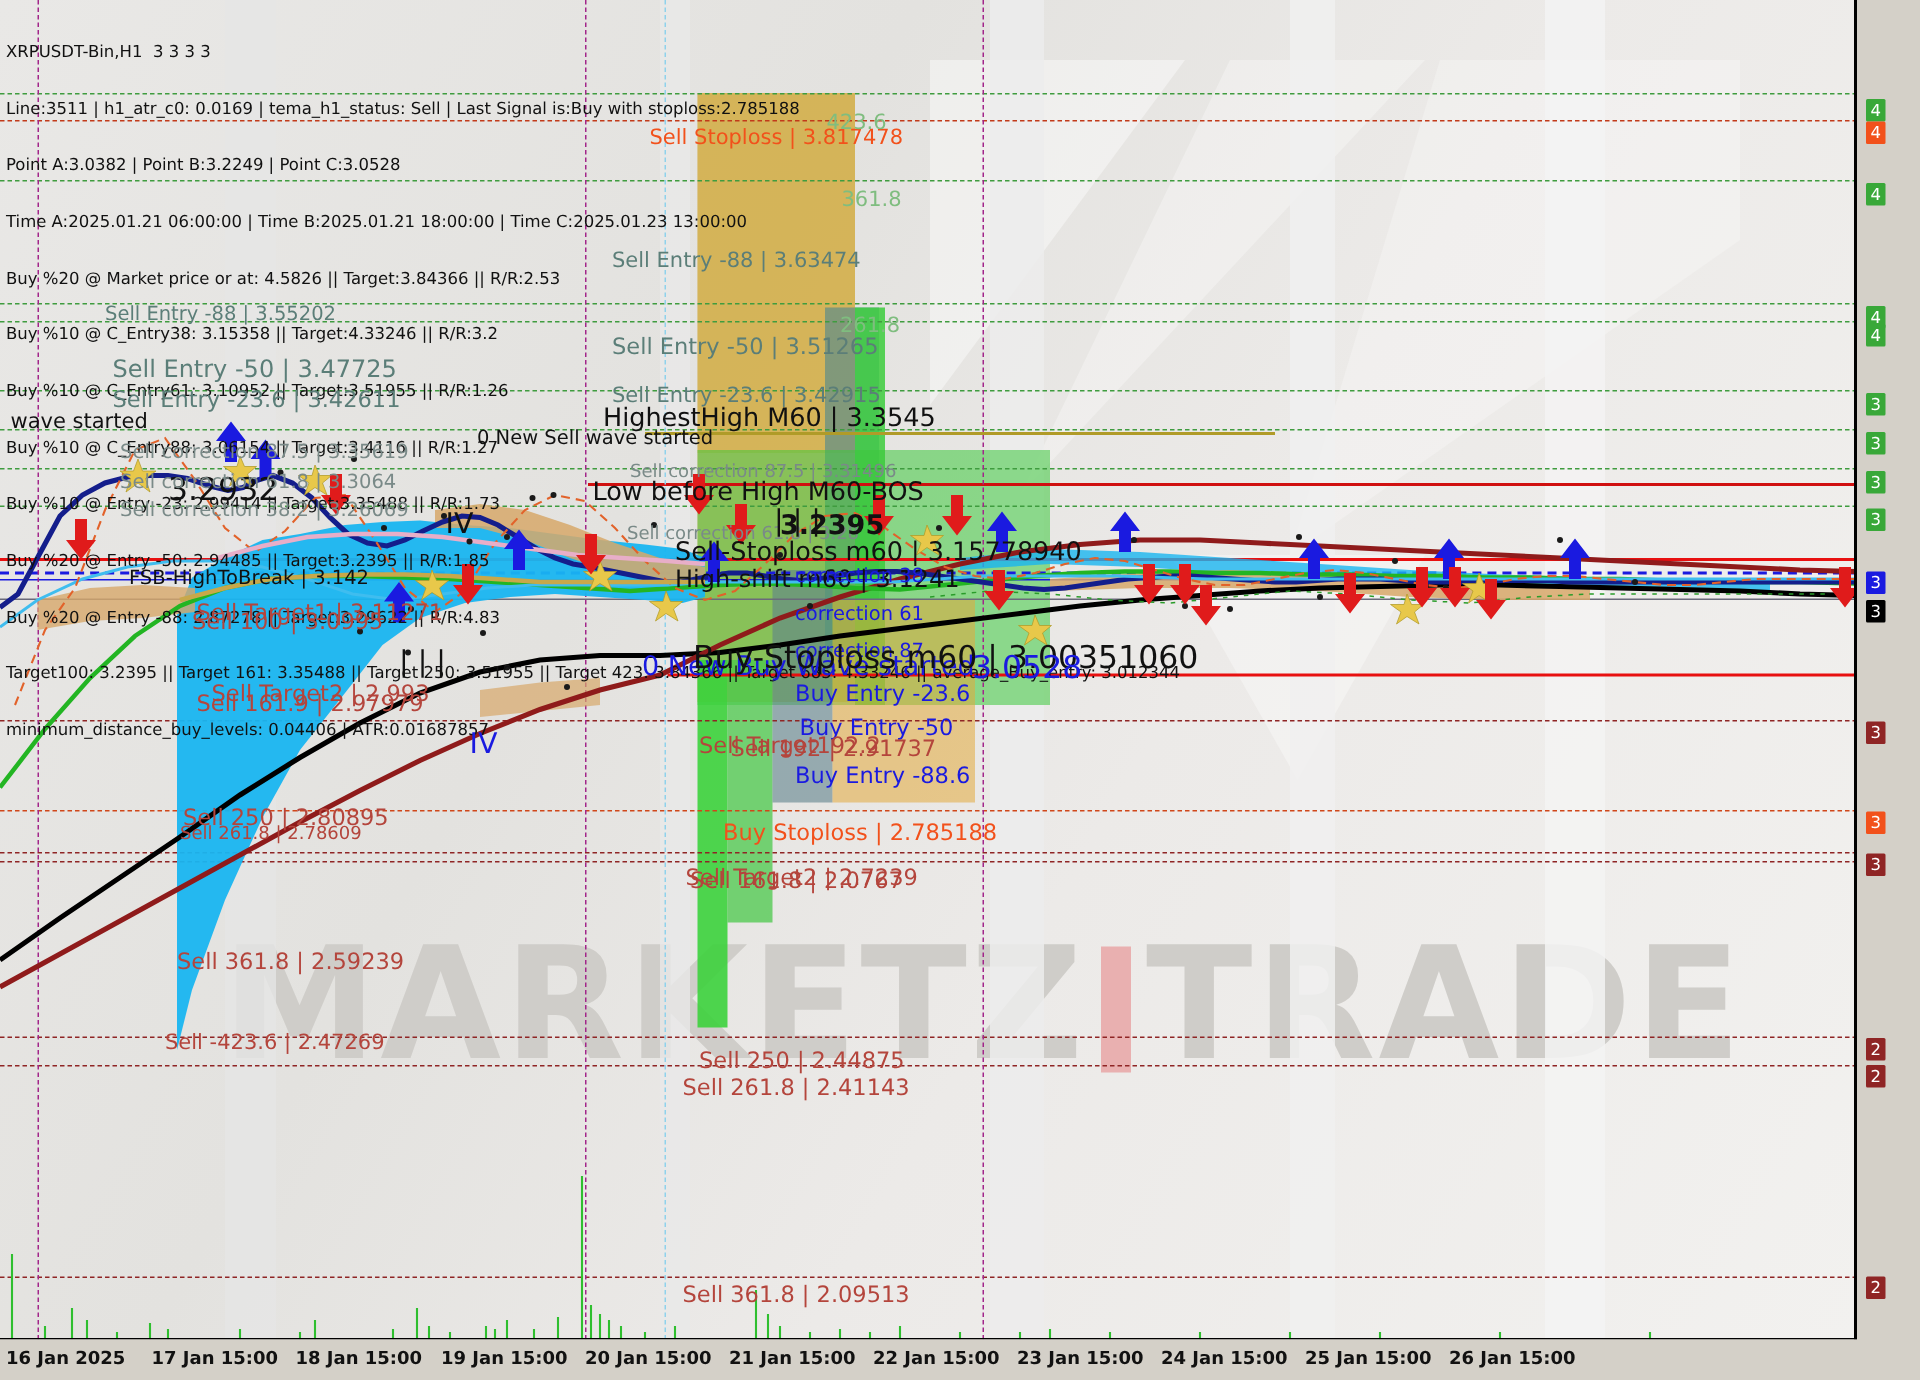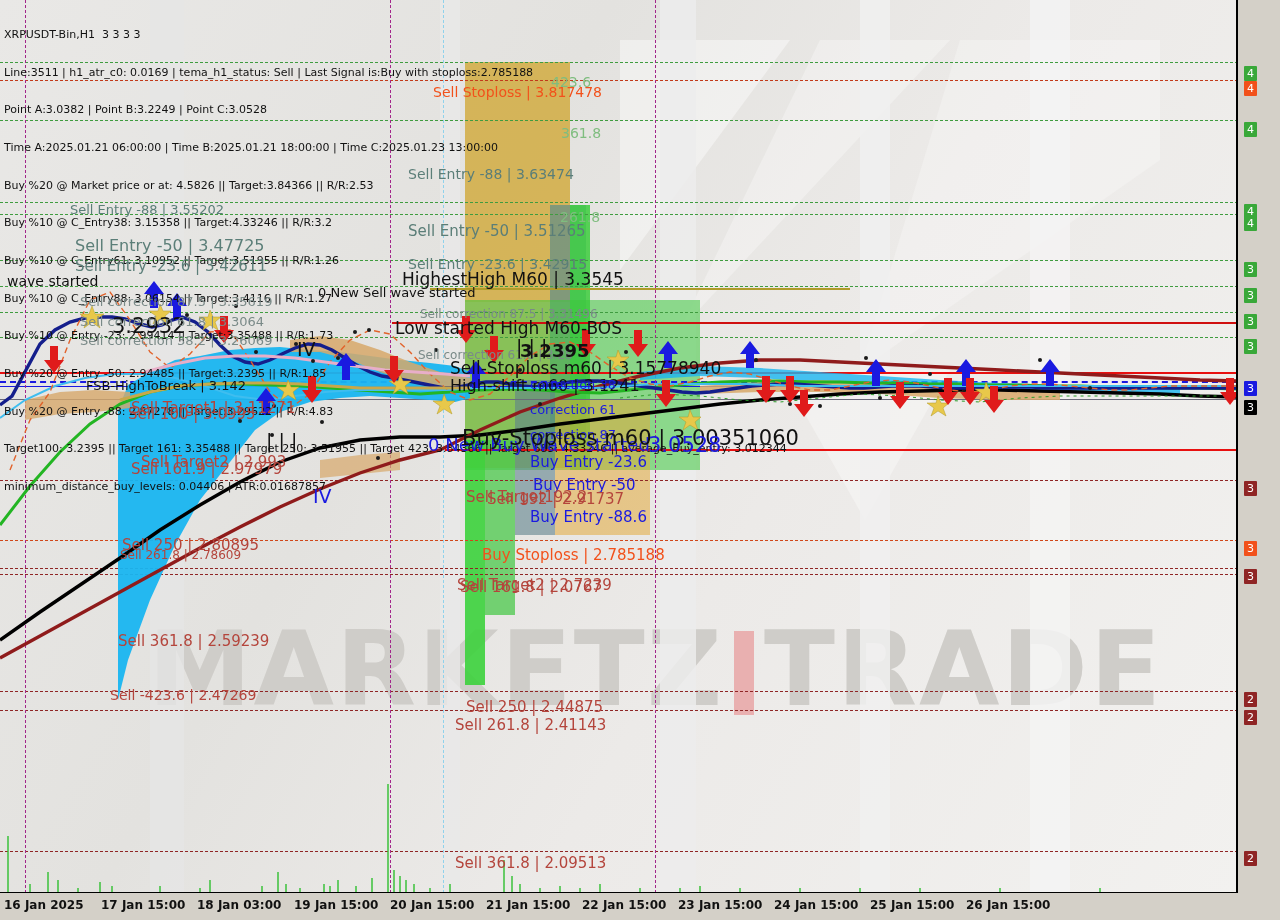--- a/index.html
+++ b/index.html
@@ -324,21 +324,21 @@
         <div class="lbl" style="left: 75px; top: 238px; color: rgb(91, 126, 120); font-size: 16px; line-height: 16px;">Sell Entry  -50 | 3.47725</div>
         <div class="lbl" style="left: 75px; top: 259px; color: rgb(91, 126, 120); font-size: 15px; line-height: 15px;">Sell Entry -23.6 | 3.42611</div>
         <div class="lbl" style="left: 408px; top: 257px; color: rgb(91, 126, 120); font-size: 14px; line-height: 14px;">Sell Entry -23.6 | 3.42915</div>
         <div class="lbl" style="left: 7px; top: 274px; color: rgb(17, 17, 17); font-size: 14px; line-height: 14px;">wave started</div>
         <div class="lbl" style="left: 318px; top: 286px; color: rgb(17, 17, 17); font-size: 13px; line-height: 13px;">0 New Sell wave started</div>
         <div class="lbl" style="left: 402px; top: 271px; color: rgb(17, 17, 17); font-size: 17px; line-height: 17px;">HighestHigh   M60 | 3.3545</div>
         <div class="lbl" style="left: 80px; top: 295px; color: rgb(122, 138, 136); font-size: 13px; line-height: 13px;">Sell correction 87.5 | 3.35619</div>
         <div class="lbl" style="left: 420px; top: 308px; color: rgb(122, 138, 136); font-size: 12px; line-height: 12px;">Sell correction 87.5 | 3.31496</div>
         <div class="lbl" style="left: 112px; top: 316px; color: rgb(17, 17, 17); font-size: 21px; line-height: 21px;">3.2932</div>
         <div class="lbl" style="left: 80px; top: 315px; color: rgb(122, 138, 136); font-size: 13px; line-height: 13px;">Sell correction 61.8 | 3.3064</div>
-        <div class="lbl" style="left: 395px; top: 320px; color: rgb(17, 17, 17); font-size: 17px; line-height: 17px;">Low started High   M60-BOS</div>
+        <div class="lbl" style="left: 395px; top: 320px; color: rgb(17, 17, 17); font-size: 17px; line-height: 17px;">Low before High   M60-BOS</div>
         <div class="lbl" style="left: 80px; top: 334px; color: rgb(122, 138, 136); font-size: 13px; line-height: 13px;">Sell correction 38.2 | 3.26069</div>
         <div class="lbl" style="left: 418px; top: 349px; color: rgb(122, 138, 136); font-size: 12px; line-height: 12px;">Sell correction 61.8 | 3.28</div>
         <div class="lbl" style="left: 520px; top: 340px; color: rgb(17, 17, 17); font-size: 18px; line-height: 21px; font-weight: bold;">3.2395</div>
         <div class="lbl" style="left: 450px; top: 360px; color: rgb(17, 17, 17); font-size: 17px; line-height: 17px;">Sell-Stoploss m60 | 3.15778940</div>
         <div class="lbl" style="left: 450px; top: 378px; color: rgb(17, 17, 17); font-size: 16px; line-height: 16px;">High-shift m60 | 3.1241</div>
         <div class="lbl" style="left: 86px; top: 379px; color: rgb(17, 17, 17); font-size: 13px; line-height: 13px;">FSB-HighToBreak |  3.142</div>
         <div class="lbl" style="left: 530px; top: 378px; color: rgb(26, 26, 224); font-size: 13px; line-height: 13px;">correction 38</div>
         <div class="lbl" style="left: 530px; top: 403px; color: rgb(26, 26, 224); font-size: 13px; line-height: 13px;">correction 61</div>
         <div class="lbl" style="left: 530px; top: 428px; color: rgb(26, 26, 224); font-size: 13px; line-height: 13px;">correction 87</div>
         <div class="lbl" style="left: 131px; top: 401px; color: rgb(180, 69, 60); font-size: 15px; line-height: 15px;">Sell Target1 | 3.11271</div>
@@ -388,21 +388,21 @@
       <div class="ptag" style="top: 541px; background: rgb(242, 81, 27); color: rgb(255, 255, 255);">3</div>
       <div class="ptag" style="top: 569px; background: rgb(143, 37, 37); color: rgb(255, 255, 255);">3</div>
       <div class="ptag" style="top: 692px; background: rgb(143, 37, 37); color: rgb(255, 255, 255);">2</div>
       <div class="ptag" style="top: 710px; background: rgb(143, 37, 37); color: rgb(255, 255, 255);">2</div>
       <div class="ptag" style="top: 851px; background: rgb(143, 37, 37); color: rgb(255, 255, 255);">2</div>
     </div>
 
   <div id="tscale">
       <div class="ttick" style="left: 4px;">16 Jan 2025</div>
       <div class="ttick" style="left: 101px;">17 Jan 15:00</div>
-      <div class="ttick" style="left: 197px;">18 Jan 03:00</div>
+      <div class="ttick" style="left: 197px;">18 Jan 15:00</div>
       <div class="ttick" style="left: 294px;">19 Jan 15:00</div>
       <div class="ttick" style="left: 390px;">20 Jan 15:00</div>
       <div class="ttick" style="left: 486px;">21 Jan 15:00</div>
       <div class="ttick" style="left: 582px;">22 Jan 15:00</div>
       <div class="ttick" style="left: 678px;">23 Jan 15:00</div>
       <div class="ttick" style="left: 774px;">24 Jan 15:00</div>
       <div class="ttick" style="left: 870px;">25 Jan 15:00</div>
       <div class="ttick" style="left: 966px;">26 Jan 15:00</div>
     </div>
 

